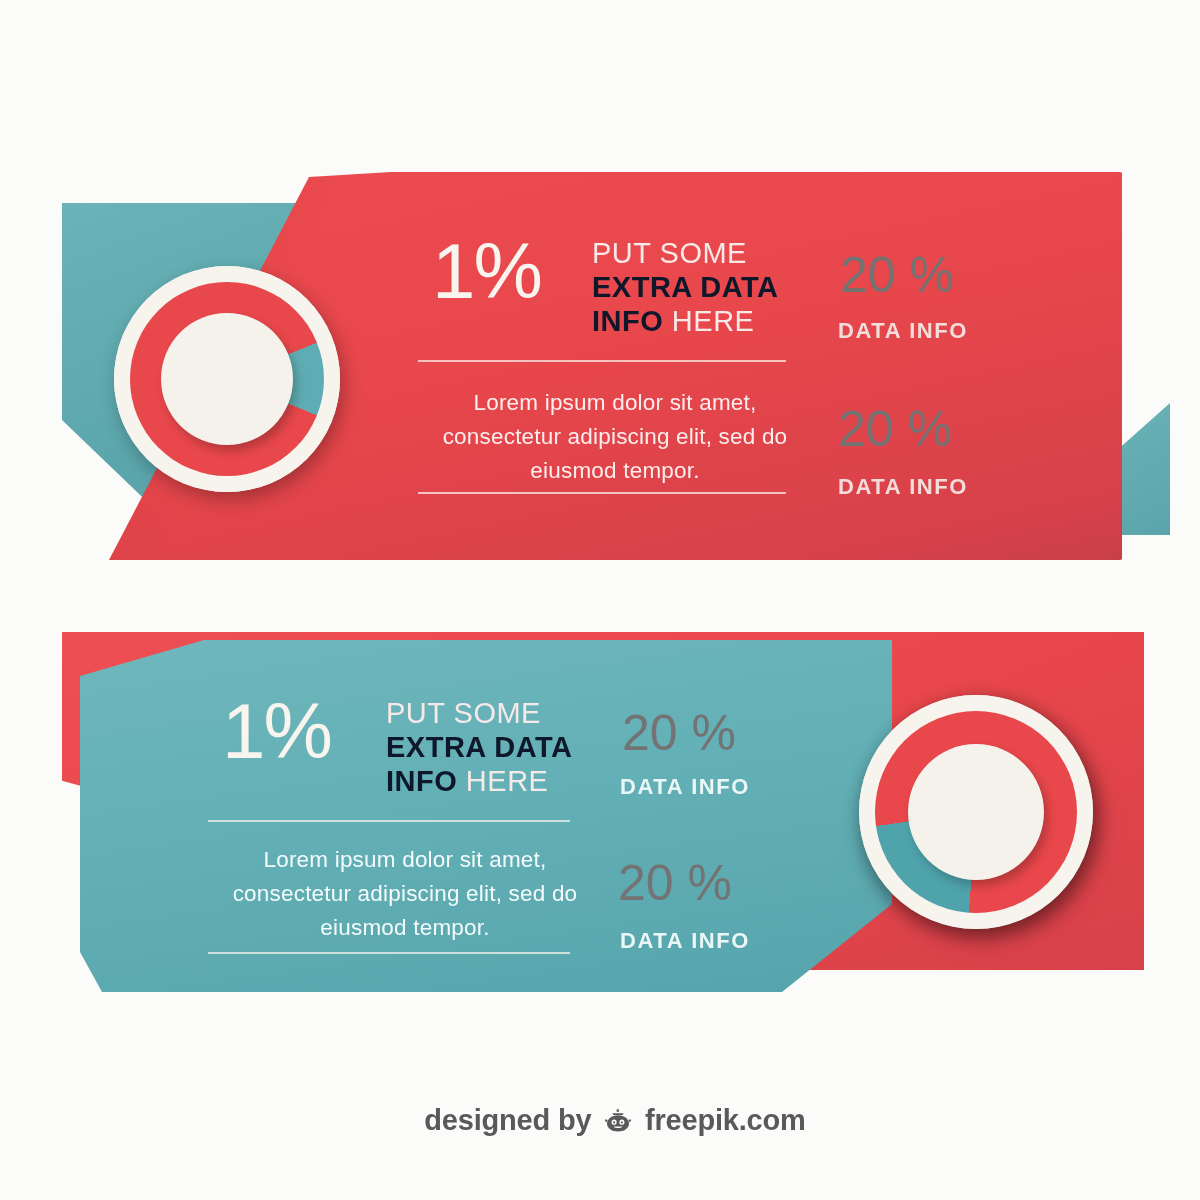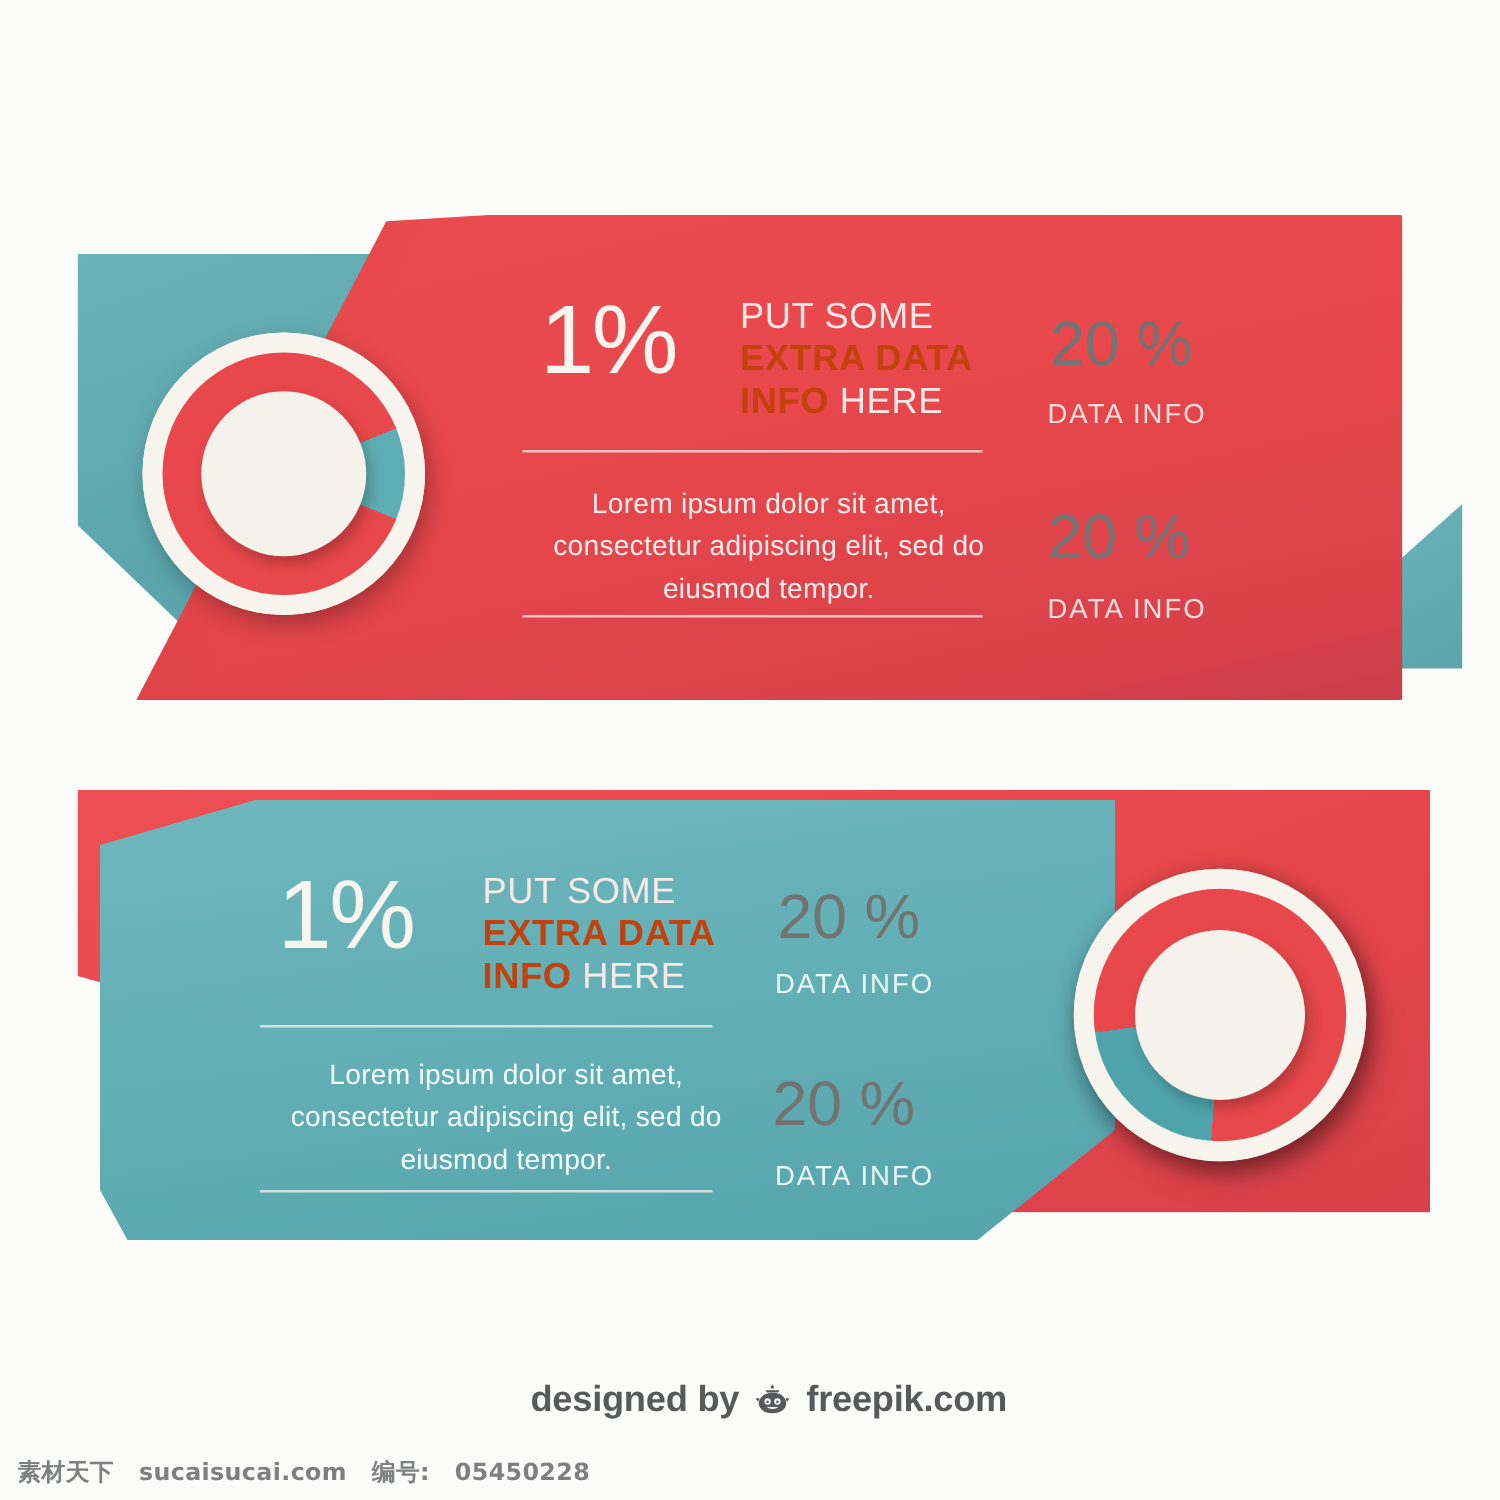--- a/index.html
+++ b/index.html
@@ -107,39 +107,39 @@
 
   
   .txt { position:absolute; color:#f7f3ec; }
 
   .pct-big {
     font-size:78px; font-weight:300; letter-spacing:-2px;
     line-height:0.95; color:#f8f5ef;
   }
   .hdr { font-size:29px; line-height:1.18; letter-spacing:0.5px; }
   .hdr .light { font-weight:300; color:#f6e9e7; }
-  .hdr .bold  { font-weight:700; color:#c2410c; }
+  .hdr .bold  { font-weight:700; color:#0f172a; }
 
   .rule {
     position:absolute; height:2px;
     background:rgba(250,245,238,0.72);
   }
 
   .body-txt {
     font-size:22.5px; font-weight:300; line-height:1.52;
     letter-spacing:0.2px; color:#fbeeec;text-align:center;
   }
   .body-txt.teal { color:#f4fbfb; }
 
   .stat-num {
     font-size:50px; font-weight:400; letter-spacing:0px;
     line-height:1; color:#737373;
   }
   .stat-lbl {
-    font-size:22px; font-weight:400; letter-spacing:1.6px;
+    font-size:22px; font-weight:700; letter-spacing:1.6px;
     color:#f3ddda;
   }
   .stat-lbl.teal { color:#eaf7f7; }
 
   
   #b1-pct   { left:432px; top:234px; }
   #b1-hdr   { left:592px; top:236px; }
   #b1-rule1 { left:418px; top:360px; width:368px; }
   #b1-body  { left:420px; top:386px; width:390px; }
   #b1-rule2 { left:418px; top:492px; width:368px; }
@@ -258,20 +258,14 @@
         <ellipse cx="11.1" cy="15.4" rx="1.0" ry="1.1" fill="#58595b"></ellipse>
         <ellipse cx="18.9" cy="15.4" rx="1.0" ry="1.1" fill="#58595b"></ellipse>
         <path d="M10.4 19.6 C12.2 21.6 17.8 21.6 19.6 19.6 Z" fill="#fbfbf9"></path>
         <path d="M1.6 13.0 C3.0 12.2 4.2 12.4 4.6 13.2 L3.4 15.4 Z" fill="#58595b"></path>
         <path d="M28.4 13.0 C27.0 12.2 25.8 12.4 25.4 13.2 L26.6 15.4 Z" fill="#58595b"></path>
       </svg>
     </span>
     <span>freepik.com</span>
   </div>
 
-  <div id="watermark">
-    <span class="seg">素材天下</span>
-    <span class="seg">sucaisucai.com</span>
-    <span class="seg">编号:</span>
-    <span>05450228</span>
-  </div>
 
 </div>
 
 </body></html>

